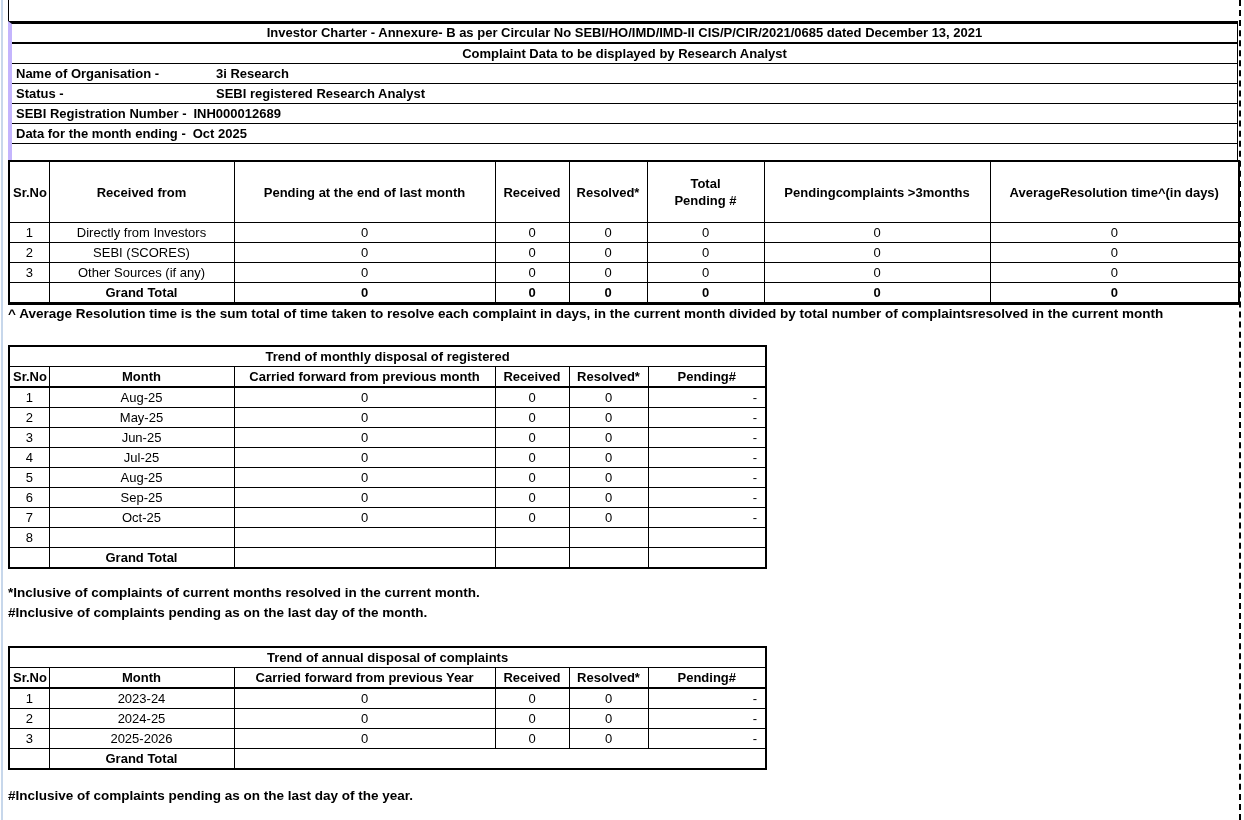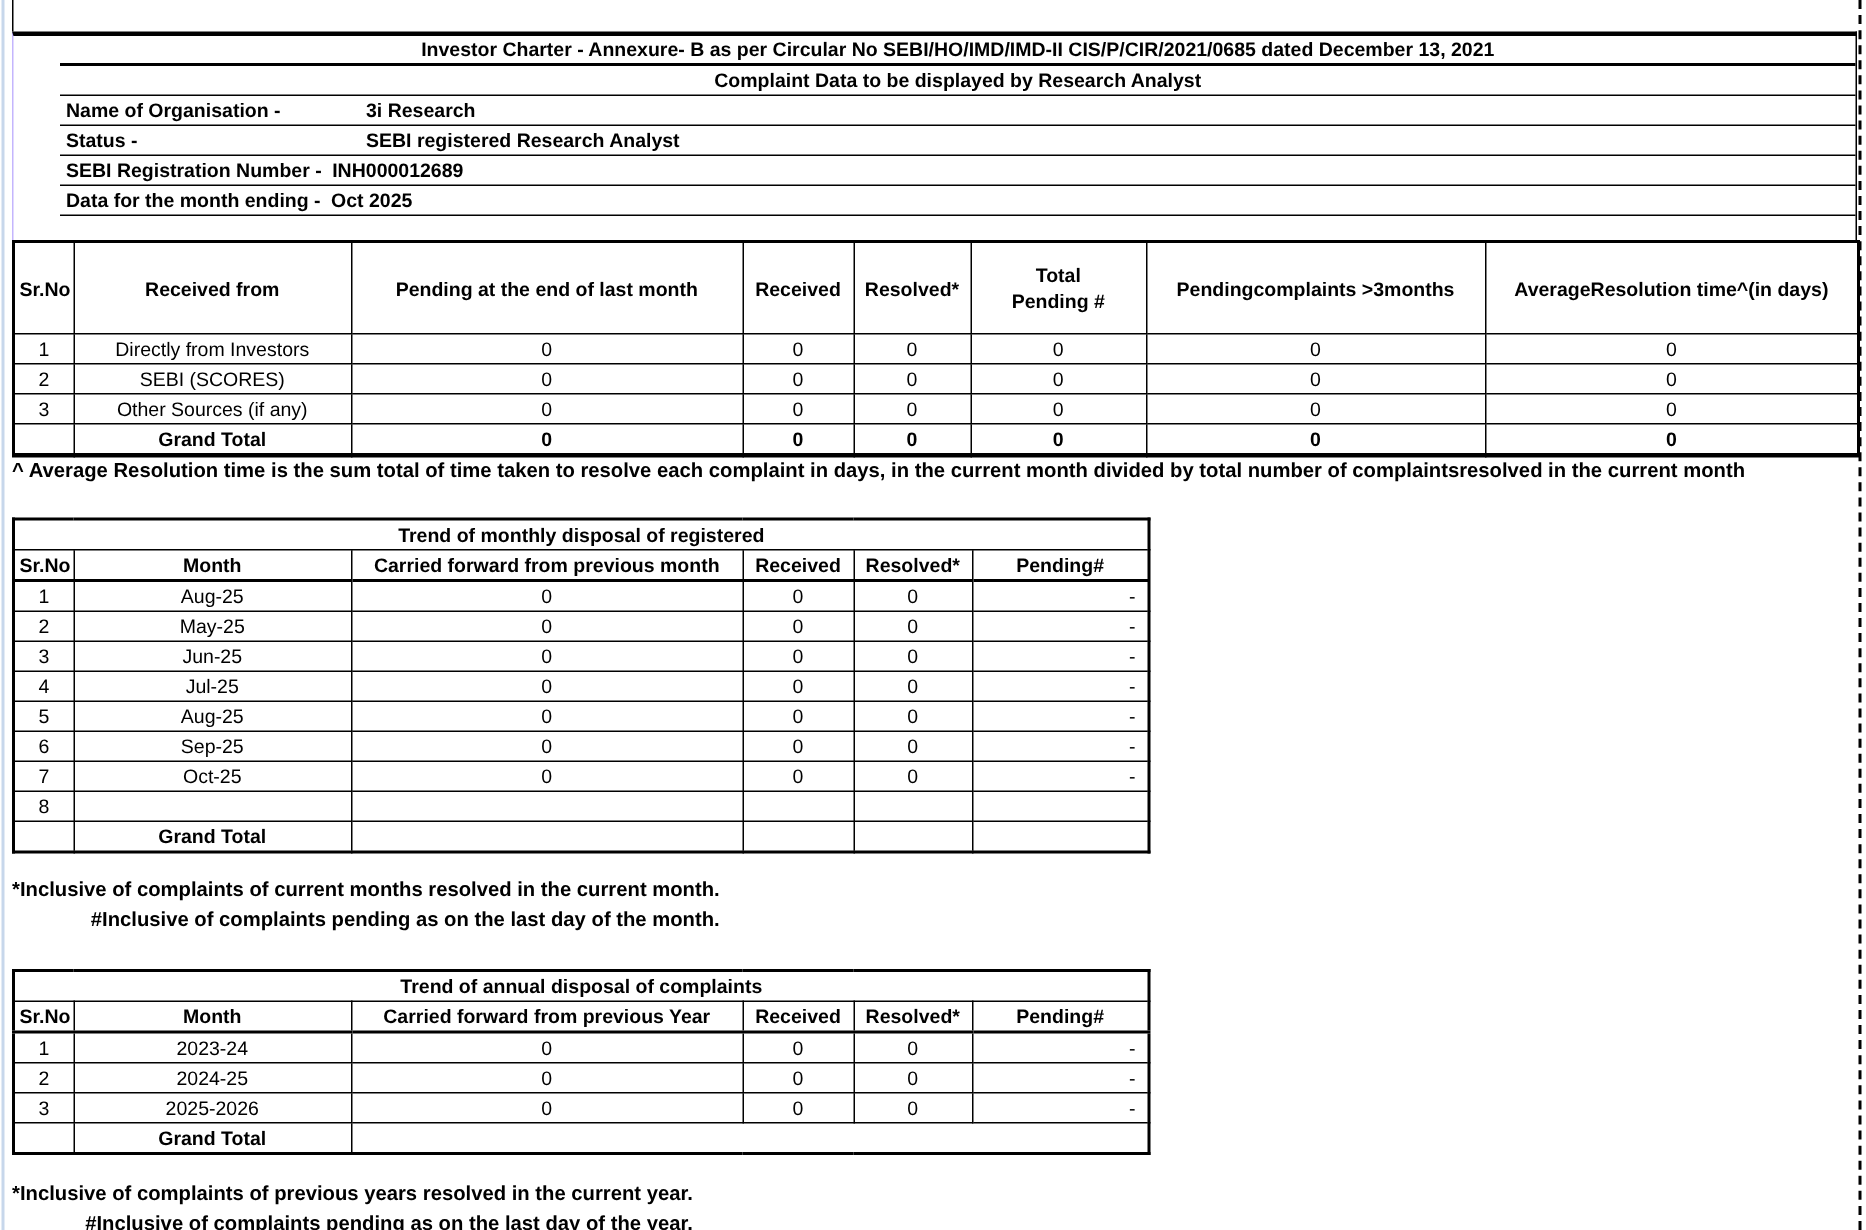--- a/index.html
+++ b/index.html
@@ -15,25 +15,24 @@
   
   .left-gutter{position:absolute;left:1px;top:0;width:2px;height:820px;background:#c7d7eb;}
   
   .page-break{position:absolute;left:1239px;top:0;height:820px;width:0;border-left:2px dashed #000;}
   
   .top-strip{position:absolute;left:8px;top:0;height:21px;width:0;border-left:1px solid #000;}
 
   
   .title-block{
     position:absolute;left:8px;top:21px;width:1230px;
-    border-left:1px solid #c4b5fd;border-right:1px solid #000;
+    border-left:4px solid #c4b5fd;border-right:1px solid #000;
     border-top:3px solid #000;
     box-sizing:border-box;
     font-weight:bold;
-    padding-left:31px;
   }
   .trow{height:19px;line-height:19px;border-bottom:1px solid #000;white-space:nowrap;overflow:hidden;}
   .trow.center{text-align:center;}
   .trow.thick{border-bottom:2px solid #000;height:18px;line-height:18px;}
   .inforow{height:19px;line-height:19px;border-bottom:1px solid #000;padding-left:4px;white-space:nowrap;}
   .inforow .lbl{display:inline-block;}
   .inforow.offset .lbl{width:200px;}
   .inforow.inlineval .val{margin-left:7px;}
   .gaprow{height:17px;}
 
@@ -59,21 +58,21 @@
   
   .tbl2{position:absolute;left:8px;top:345px;width:757px;border:2px solid #000;}
   .tbl3{position:absolute;left:8px;top:646px;width:757px;border:2px solid #000;}
   .tbl2 thead th,.tbl3 thead th{height:19px;}
   .tbl2 thead .tbl-title th,.tbl3 thead .tbl-title th{border-bottom:1px solid #000;}
   .tbl2 thead .col-heads th,.tbl3 thead .col-heads th{border-bottom:2px solid #000;}
   .tbl2 tbody[data-rows] td:last-child,
   .tbl3 tbody[data-rows] td:last-child{text-align:right;padding-right:8px;}
 
   
-  .footnote{position:absolute;left:8px;font-weight:bold;white-space:nowrap;font-size:13.5px;line-height:20px;text-align:right;}
+  .footnote{position:absolute;left:8px;font-weight:bold;white-space:nowrap;font-size:13.5px;line-height:20px;}
   .fn1{top:304px;}
   .fn2{top:583px;}
   .fn3{top:786px;}
 </style>
 </head>
 <body>
 
 <div class="left-gutter"></div>
 <div class="top-strip"></div>
 
@@ -323,17 +322,16 @@
   <tbody class="gt-body">
     <tr>
       <td></td>
       <td>Grand Total</td>
       <td colspan="4"></td>
     </tr>
   </tbody>
 </table>
 
 <div class="footnote fn3">
-  <div>*Inclusive of complaints of previous years resolved in the current year.</div>
   <div>#Inclusive of complaints pending as on the last day of the year.</div>
 </div>
 
 <div class="page-break"></div>
 
 </body></html>

